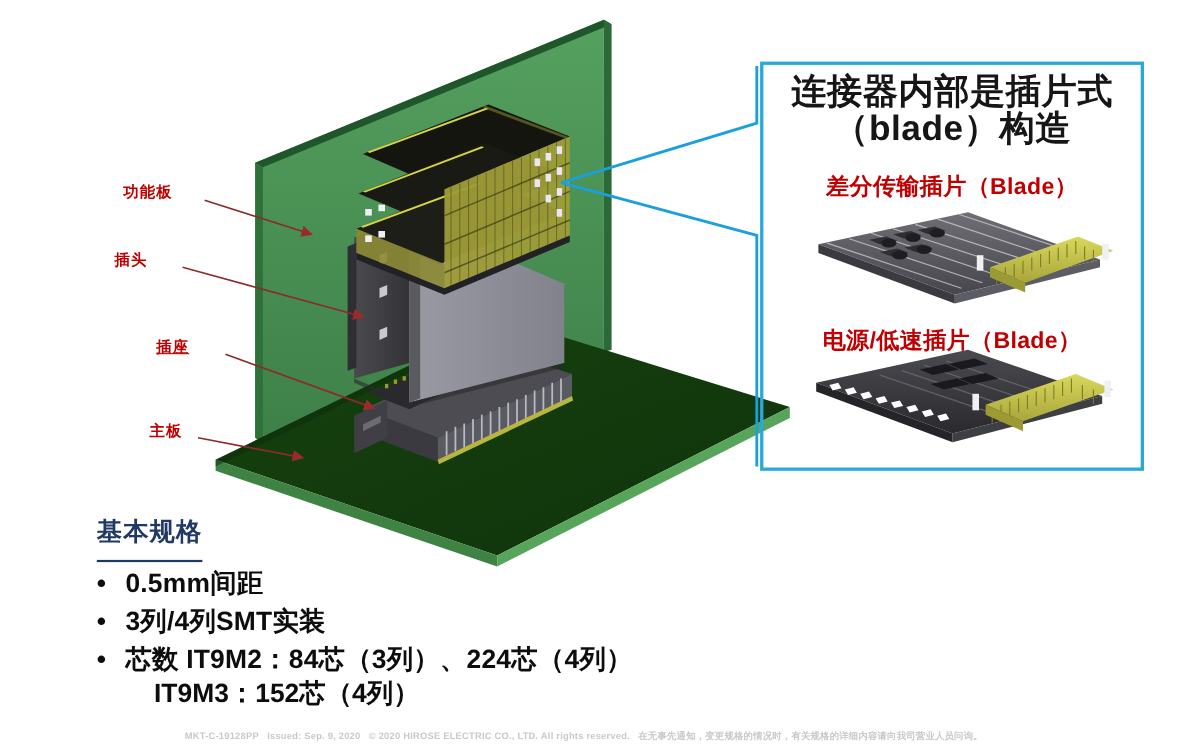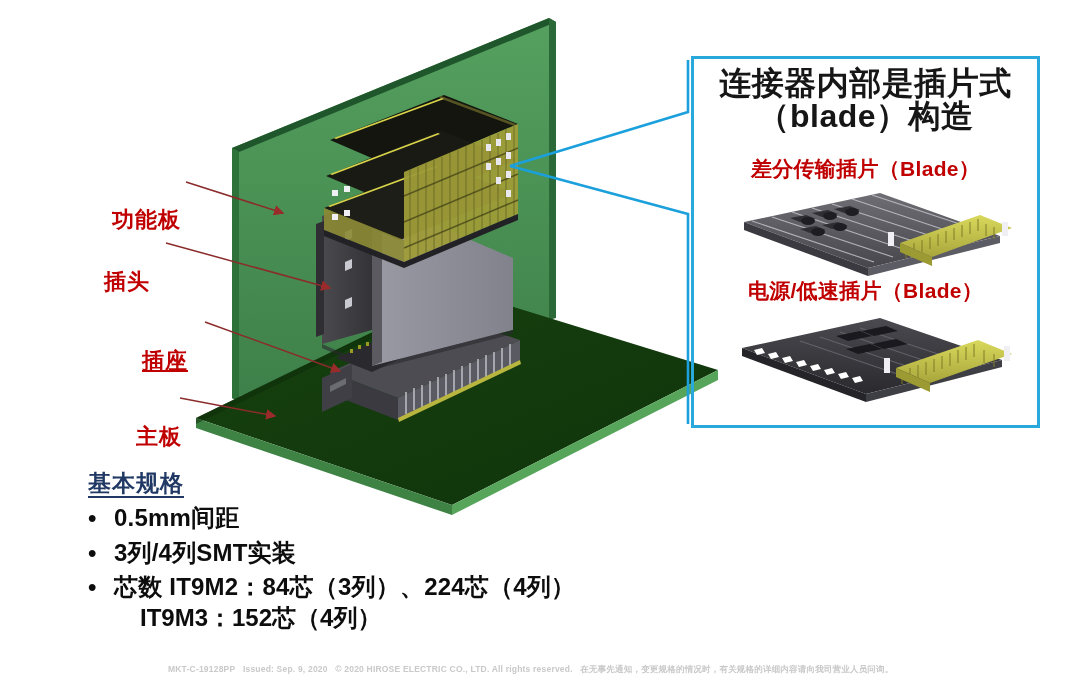--- a/index.html
+++ b/index.html
@@ -16,24 +16,23 @@
   }
 
   
   #art{position:absolute;left:0;top:0;width:1080px;height:686px;}
 
   
   .red-label{
     position:absolute;
     color:#C00000;
     font-weight:bold;
-    font-size:22px;
+    font-size:14px;
     letter-spacing:1px;
     white-space:nowrap;
-    margin-top:39px;
   }
 
   
   #blue-box{
     position:absolute;
     left:691px;top:56px;
     width:349px;height:372px;
     border:3px solid #29A8DC;
     background:transparent;
     box-sizing:border-box;
@@ -55,36 +54,36 @@
     position:absolute;
     left:691px;
     width:349px;
     text-align:center;
     color:#C00000;
     font-weight:bold;
     font-size:21px;
     letter-spacing:0.3px;
   }
   #blade1-title{top:155px;}
-  #blade2-title{top:277px;}
+  #blade2-title{top:295px;}
 
   
   #spec{
     position:absolute;
     left:88px;top:470px;
     color:#111;
   }
   #spec-heading{
     color:#1F3864;
     font-weight:bold;
     font-size:23px;
     letter-spacing:1px;
     border-bottom:2px solid #1F3864;
     display:inline-block;
-    padding-bottom:0;
+    padding-bottom:13px;
     line-height:1.15;
   }
   .spec-row{
     display:flex;
     align-items:flex-start;
     margin-top:5px;
     font-size:24px;
     font-weight:bold;
     color:#0d0d0d;
     letter-spacing:0.2px;

